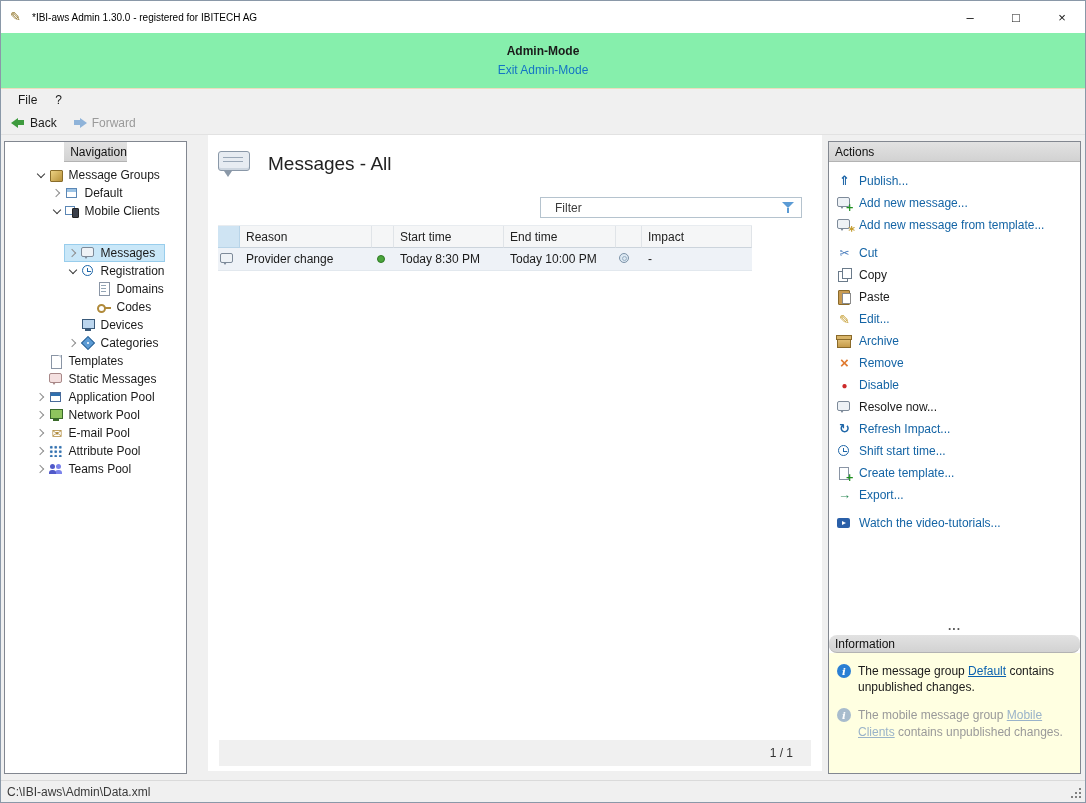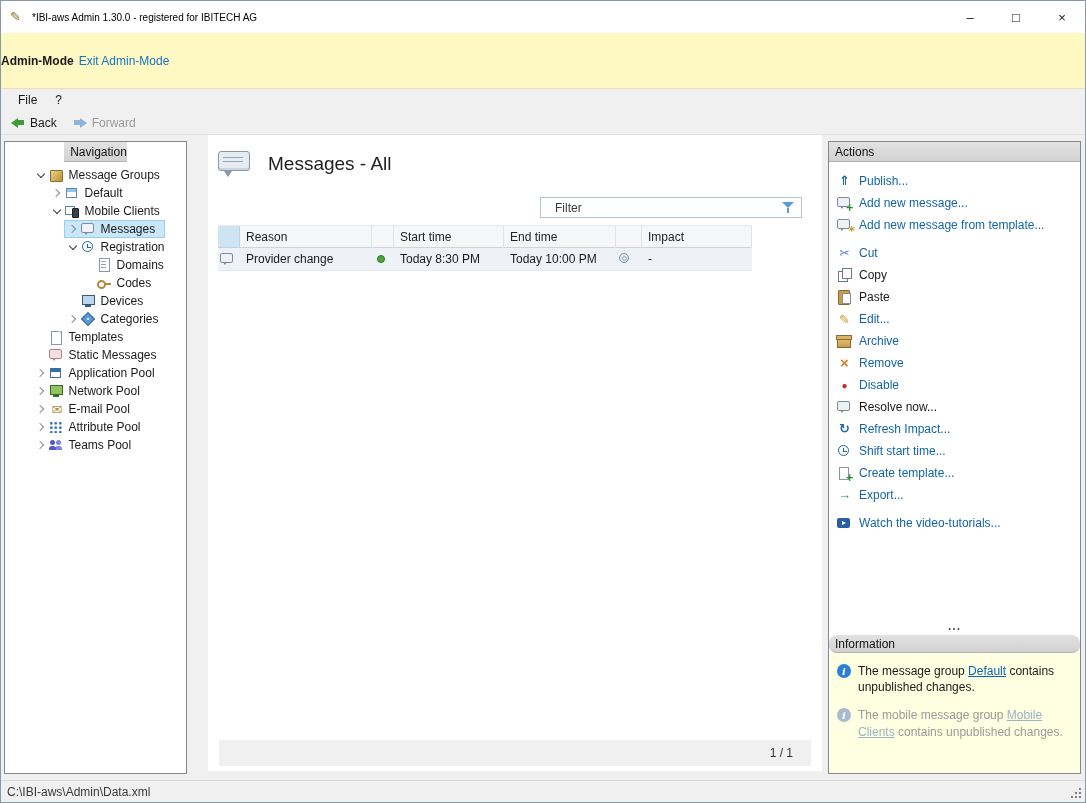--- a/index.html
+++ b/index.html
@@ -8,21 +8,21 @@
 
   
   .titlebar{height:32px;background:#fff;display:flex;align-items:center;padding-left:8px;}
   .app-icon{width:16px;height:16px;position:relative;flex:0 0 auto;}
   .app-icon::before{content:"✎";position:absolute;left:1px;top:0;font-size:13px;color:#8a6d1f;}
   .wtitle{margin-left:7px;font-size:10px;color:#000;}
   .win-controls{margin-left:auto;display:flex;height:100%;}
   .win-btn{width:46px;height:100%;display:flex;align-items:center;justify-content:center;font-size:13px;color:#111;}
 
   
-  .banner{height:56px;background:#fef9c3;border-bottom:1px solid #eedcbd;display:flex;flex-direction:row;align-items:center;gap:5px;box-sizing:border-box;}
+  .banner{height:56px;background:#86efac;border-bottom:1px solid #eedcbd;display:flex;flex-direction:column;align-items:center;justify-content:center;gap:5px;box-sizing:border-box;}
   .banner-title{font-weight:bold;color:#1a1a1a;}
   .banner-link{color:#1474c4;cursor:pointer;text-decoration:none;}
 
   
   .menubar{height:22px;background:#f0f0f0;display:flex;align-items:center;padding-left:8px;}
   .menu-item{padding:3px 9px;}
   .toolbar{height:24px;background:#f0f0f0;display:flex;align-items:center;gap:16px;padding-left:10px;border-bottom:1px solid #e2e2e2;box-sizing:border-box;}
   .tool-btn{display:flex;align-items:center;gap:5px;}
   .tool-btn.disabled .tool-label{color:#9a9a9a;}
   .arr{width:14px;height:10px;position:relative;display:inline-block;}
@@ -232,21 +232,21 @@
           </div>
           <div class="tree-row" style="padding-left: 24px;">
             <span class="tr-inner">
               <span class="chev open"></span>
               <span class="icon mobile-clients-icon">
                 <span class="ov"></span>
               </span>
               <span class="lbl">Mobile Clients</span>
             </span>
           </div>
-          <div class="tree-row selected" style="padding-left: 40px;">
+          <div class="tree-row selected" style="padding-left: 40px; margin-top: 24px;">
             <span class="tr-inner">
               <span class="chev closed"></span>
               <span class="icon messages-icon">
                 <span class="ov"></span>
               </span>
               <span class="lbl">Messages</span>
             </span>
           </div>
           <div class="tree-row" style="padding-left: 40px;">
             <span class="tr-inner">

